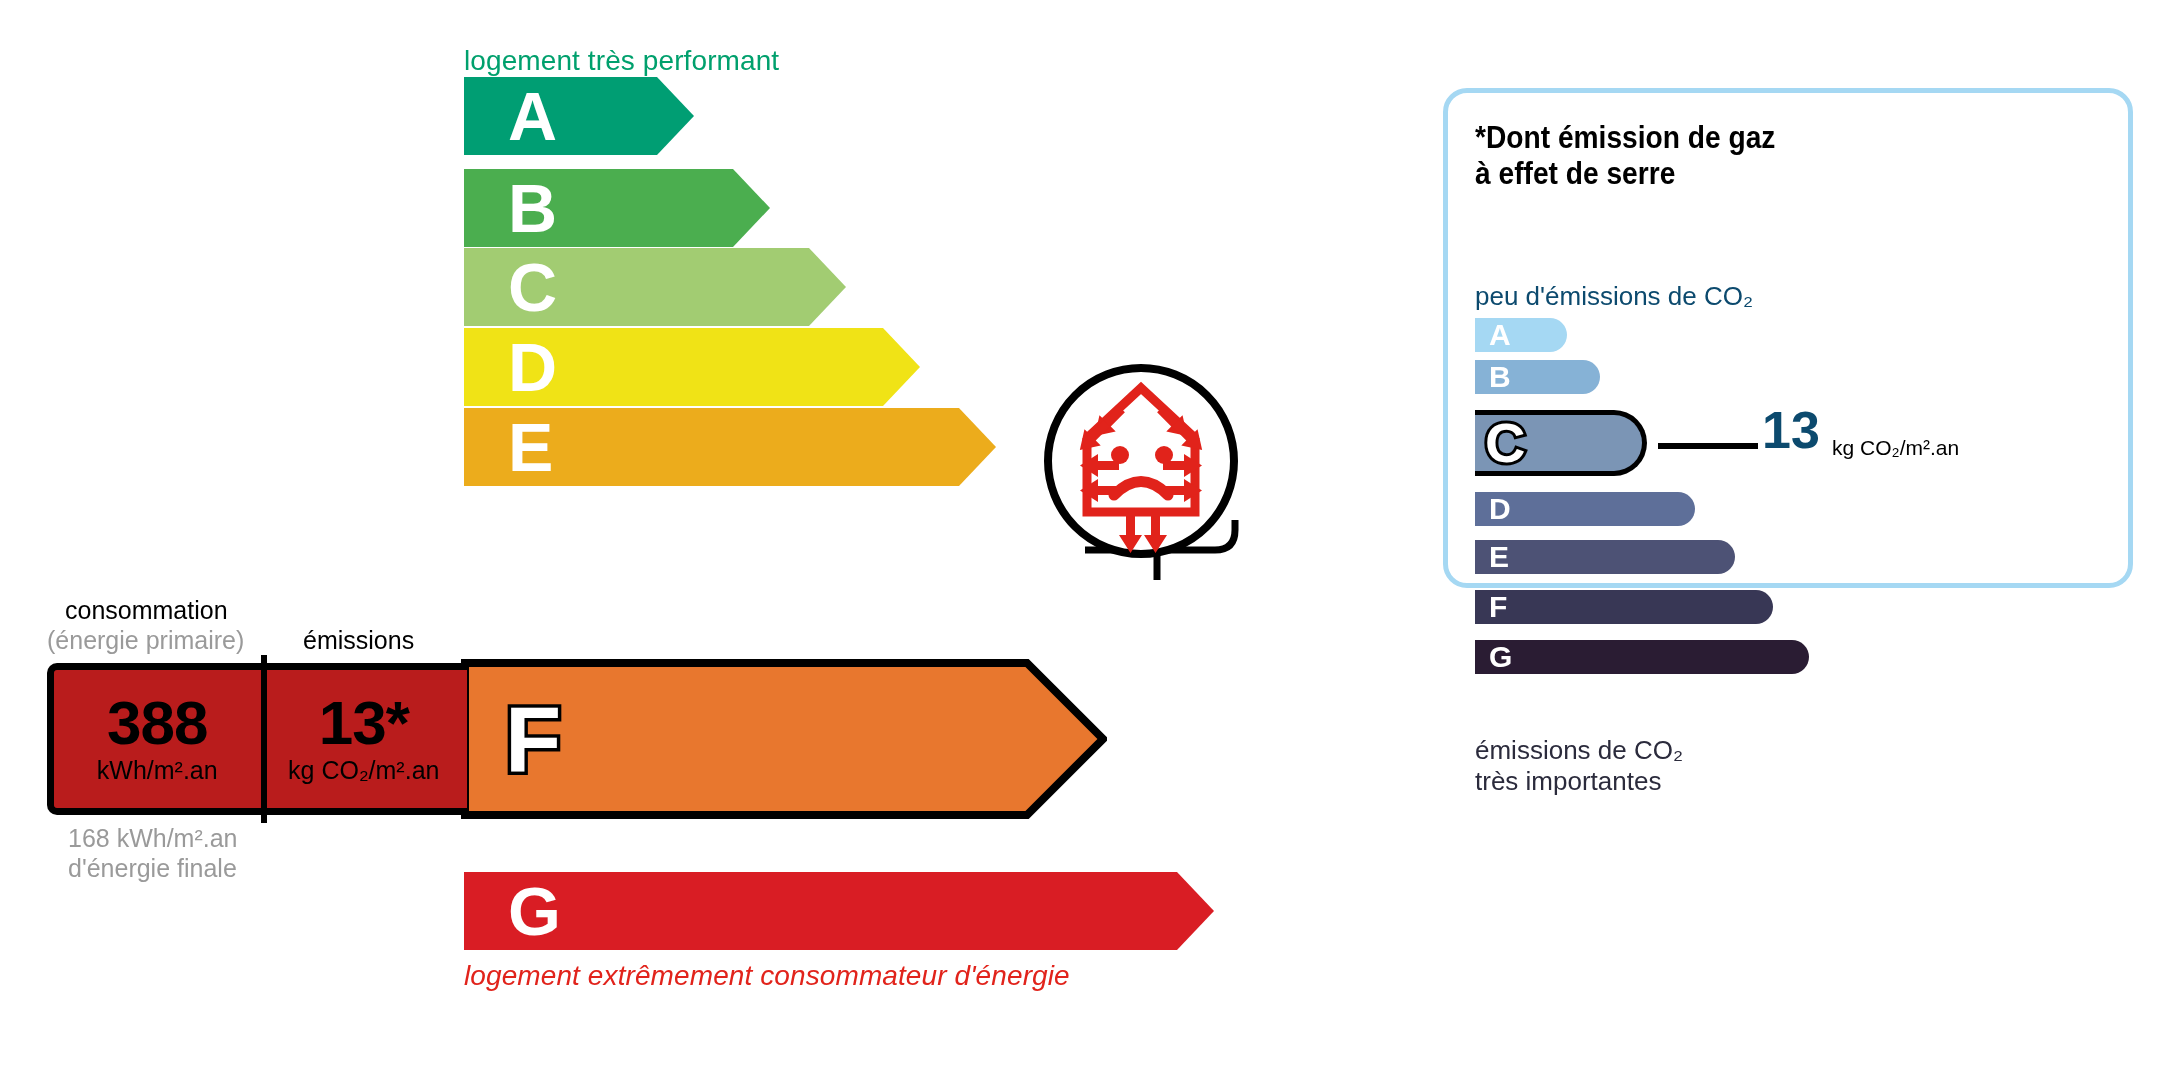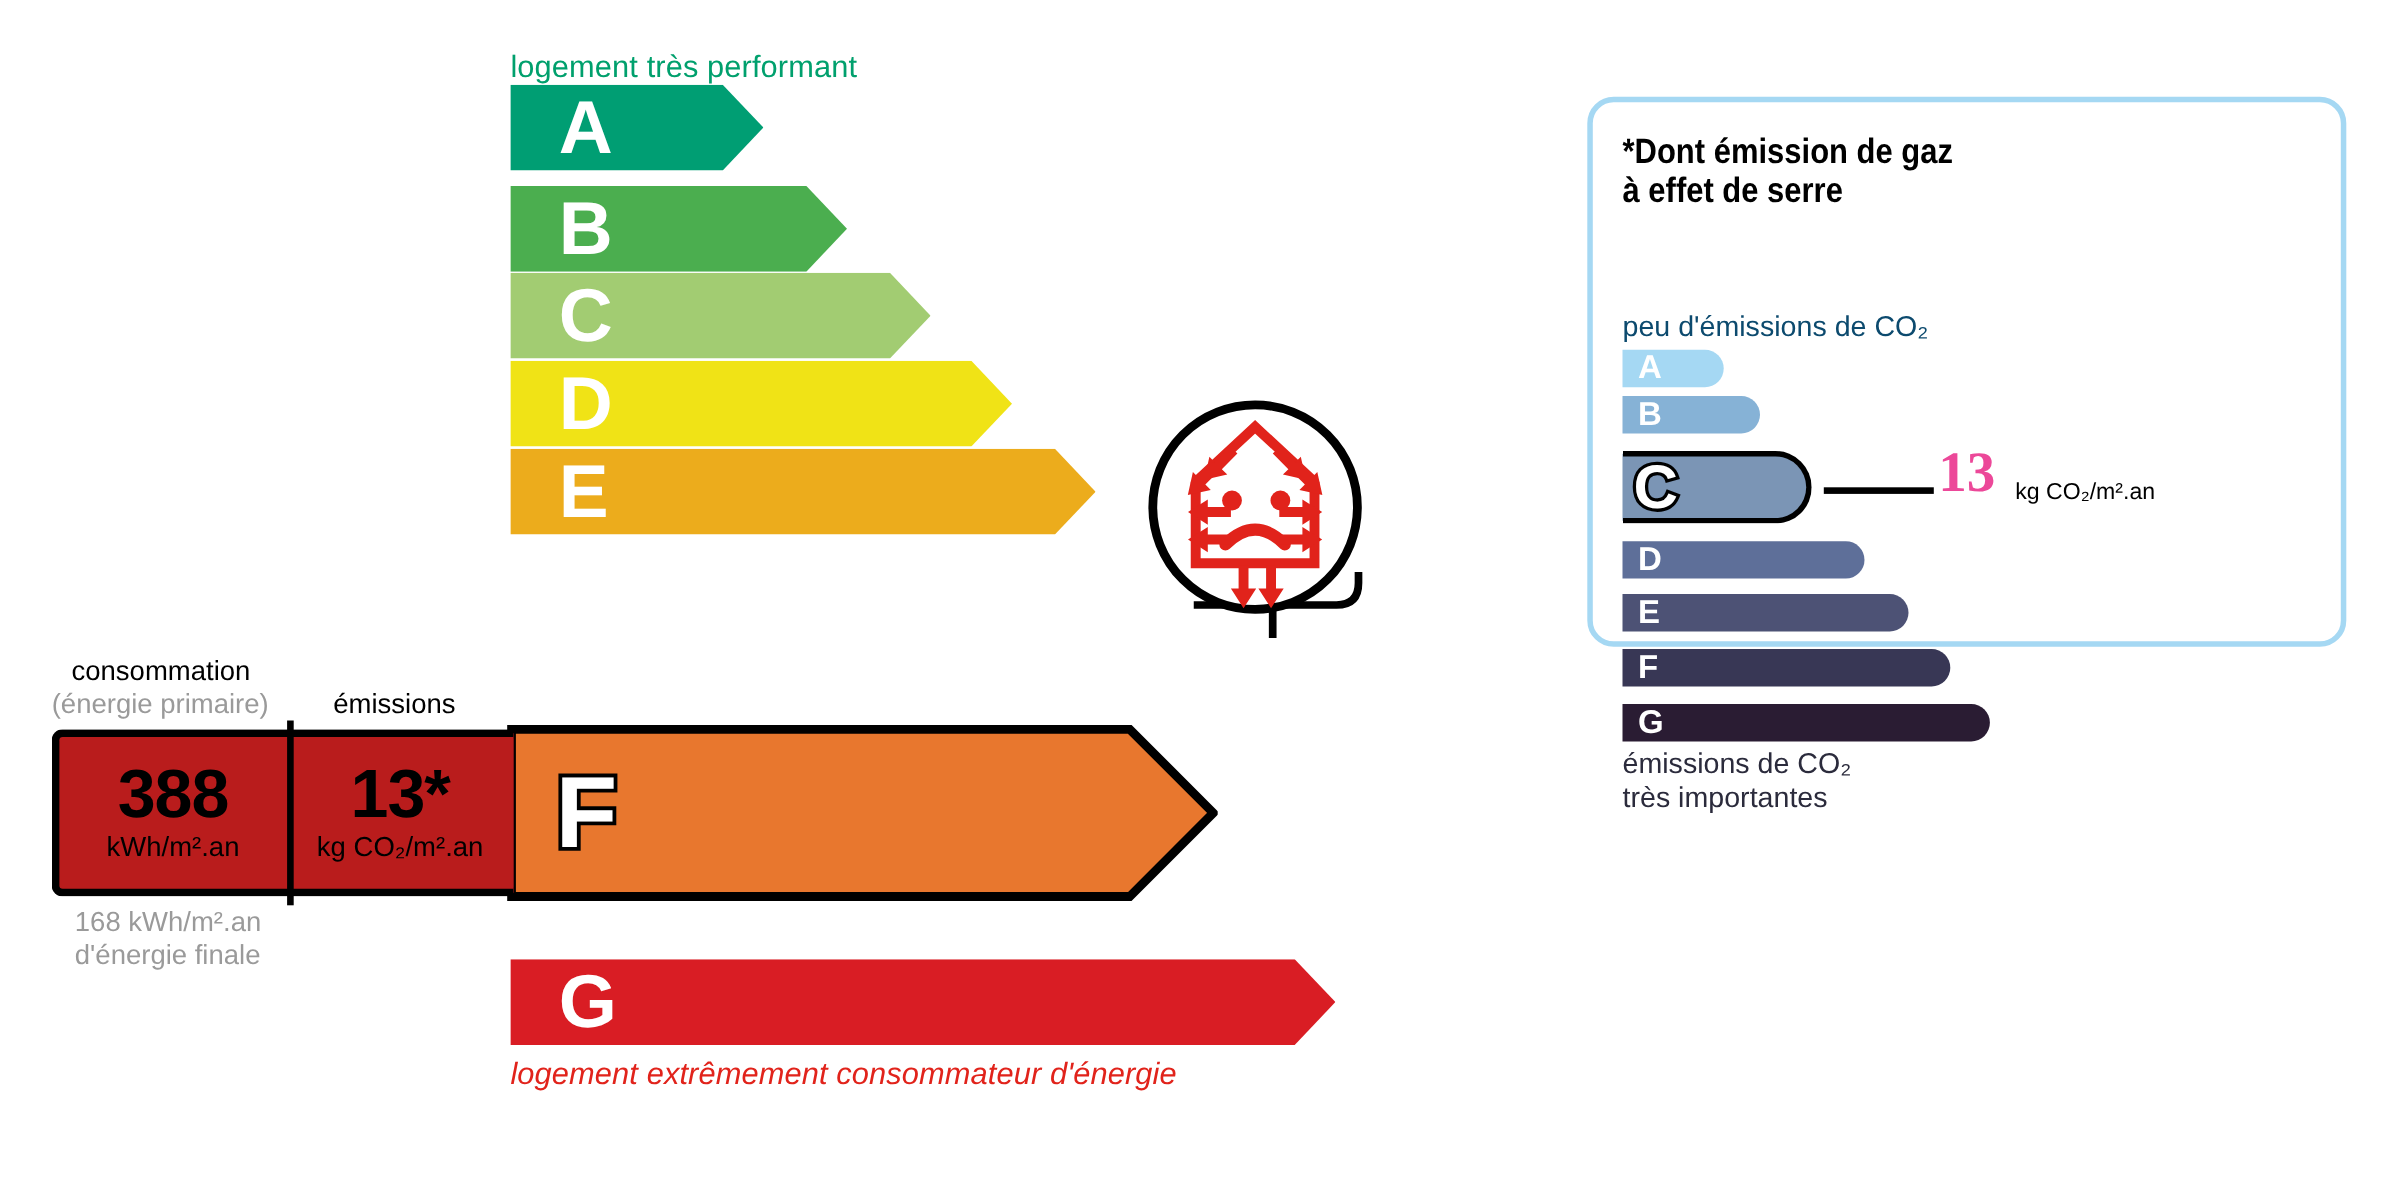--- a/index.html
+++ b/index.html
@@ -79,21 +79,21 @@
     font-size:32px; font-weight:bold; color:#000;
     line-height:1.12; white-space:pre-line;
     font-family:"Liberation Sans Narrow","Liberation Sans", sans-serif;
     transform:scaleX(.88); transform-origin:left top;
   }
   #co2-caption-top {
     position:absolute; left:1475px; top:281px;
     font-size:26px; color:#0c4a6e; white-space:nowrap;
   }
   #co2-caption-bottom {
-    position:absolute; left:1475px; top:679px;
+    position:absolute; left:1475px; top:735px;
     font-size:26px; color:#2b2b3c; line-height:1.18; white-space:pre-line;
   }
   .co2-bar {
     position:absolute; left:1475px;
     height:34px; border-radius:0 17px 17px 0;
     display:flex; align-items:center;
   }
   .co2-bar .co2-letter {
     margin-left:14px; font-size:30px; font-weight:bold; color:#fff; line-height:1;
   }
@@ -105,21 +105,21 @@
     font-size:56px; color:#fff;
     -webkit-text-stroke:6px #000; paint-order: stroke fill;
     margin-left:10px;
   }
   #co2-leader {
     position:absolute; left:1658px; top:443px;
     width:100px; height:6px; background:#000;
   }
   #co2-value {
     position:absolute; left:1762px; top:404px;
-    font-size:52px; font-weight:bold; color:#ec4899; line-height:1;font-family:Liberation Serif, serif;
+    font-size:52px; font-weight:bold; color:#0c4a6e; line-height:1;
   }
   #co2-value-unit {
     position:absolute; left:1832px; top:436px;
     font-size:21px; color:#000; white-space:nowrap;
   }
 </style>
 </head>
 <body>
 
 <div id="root">

